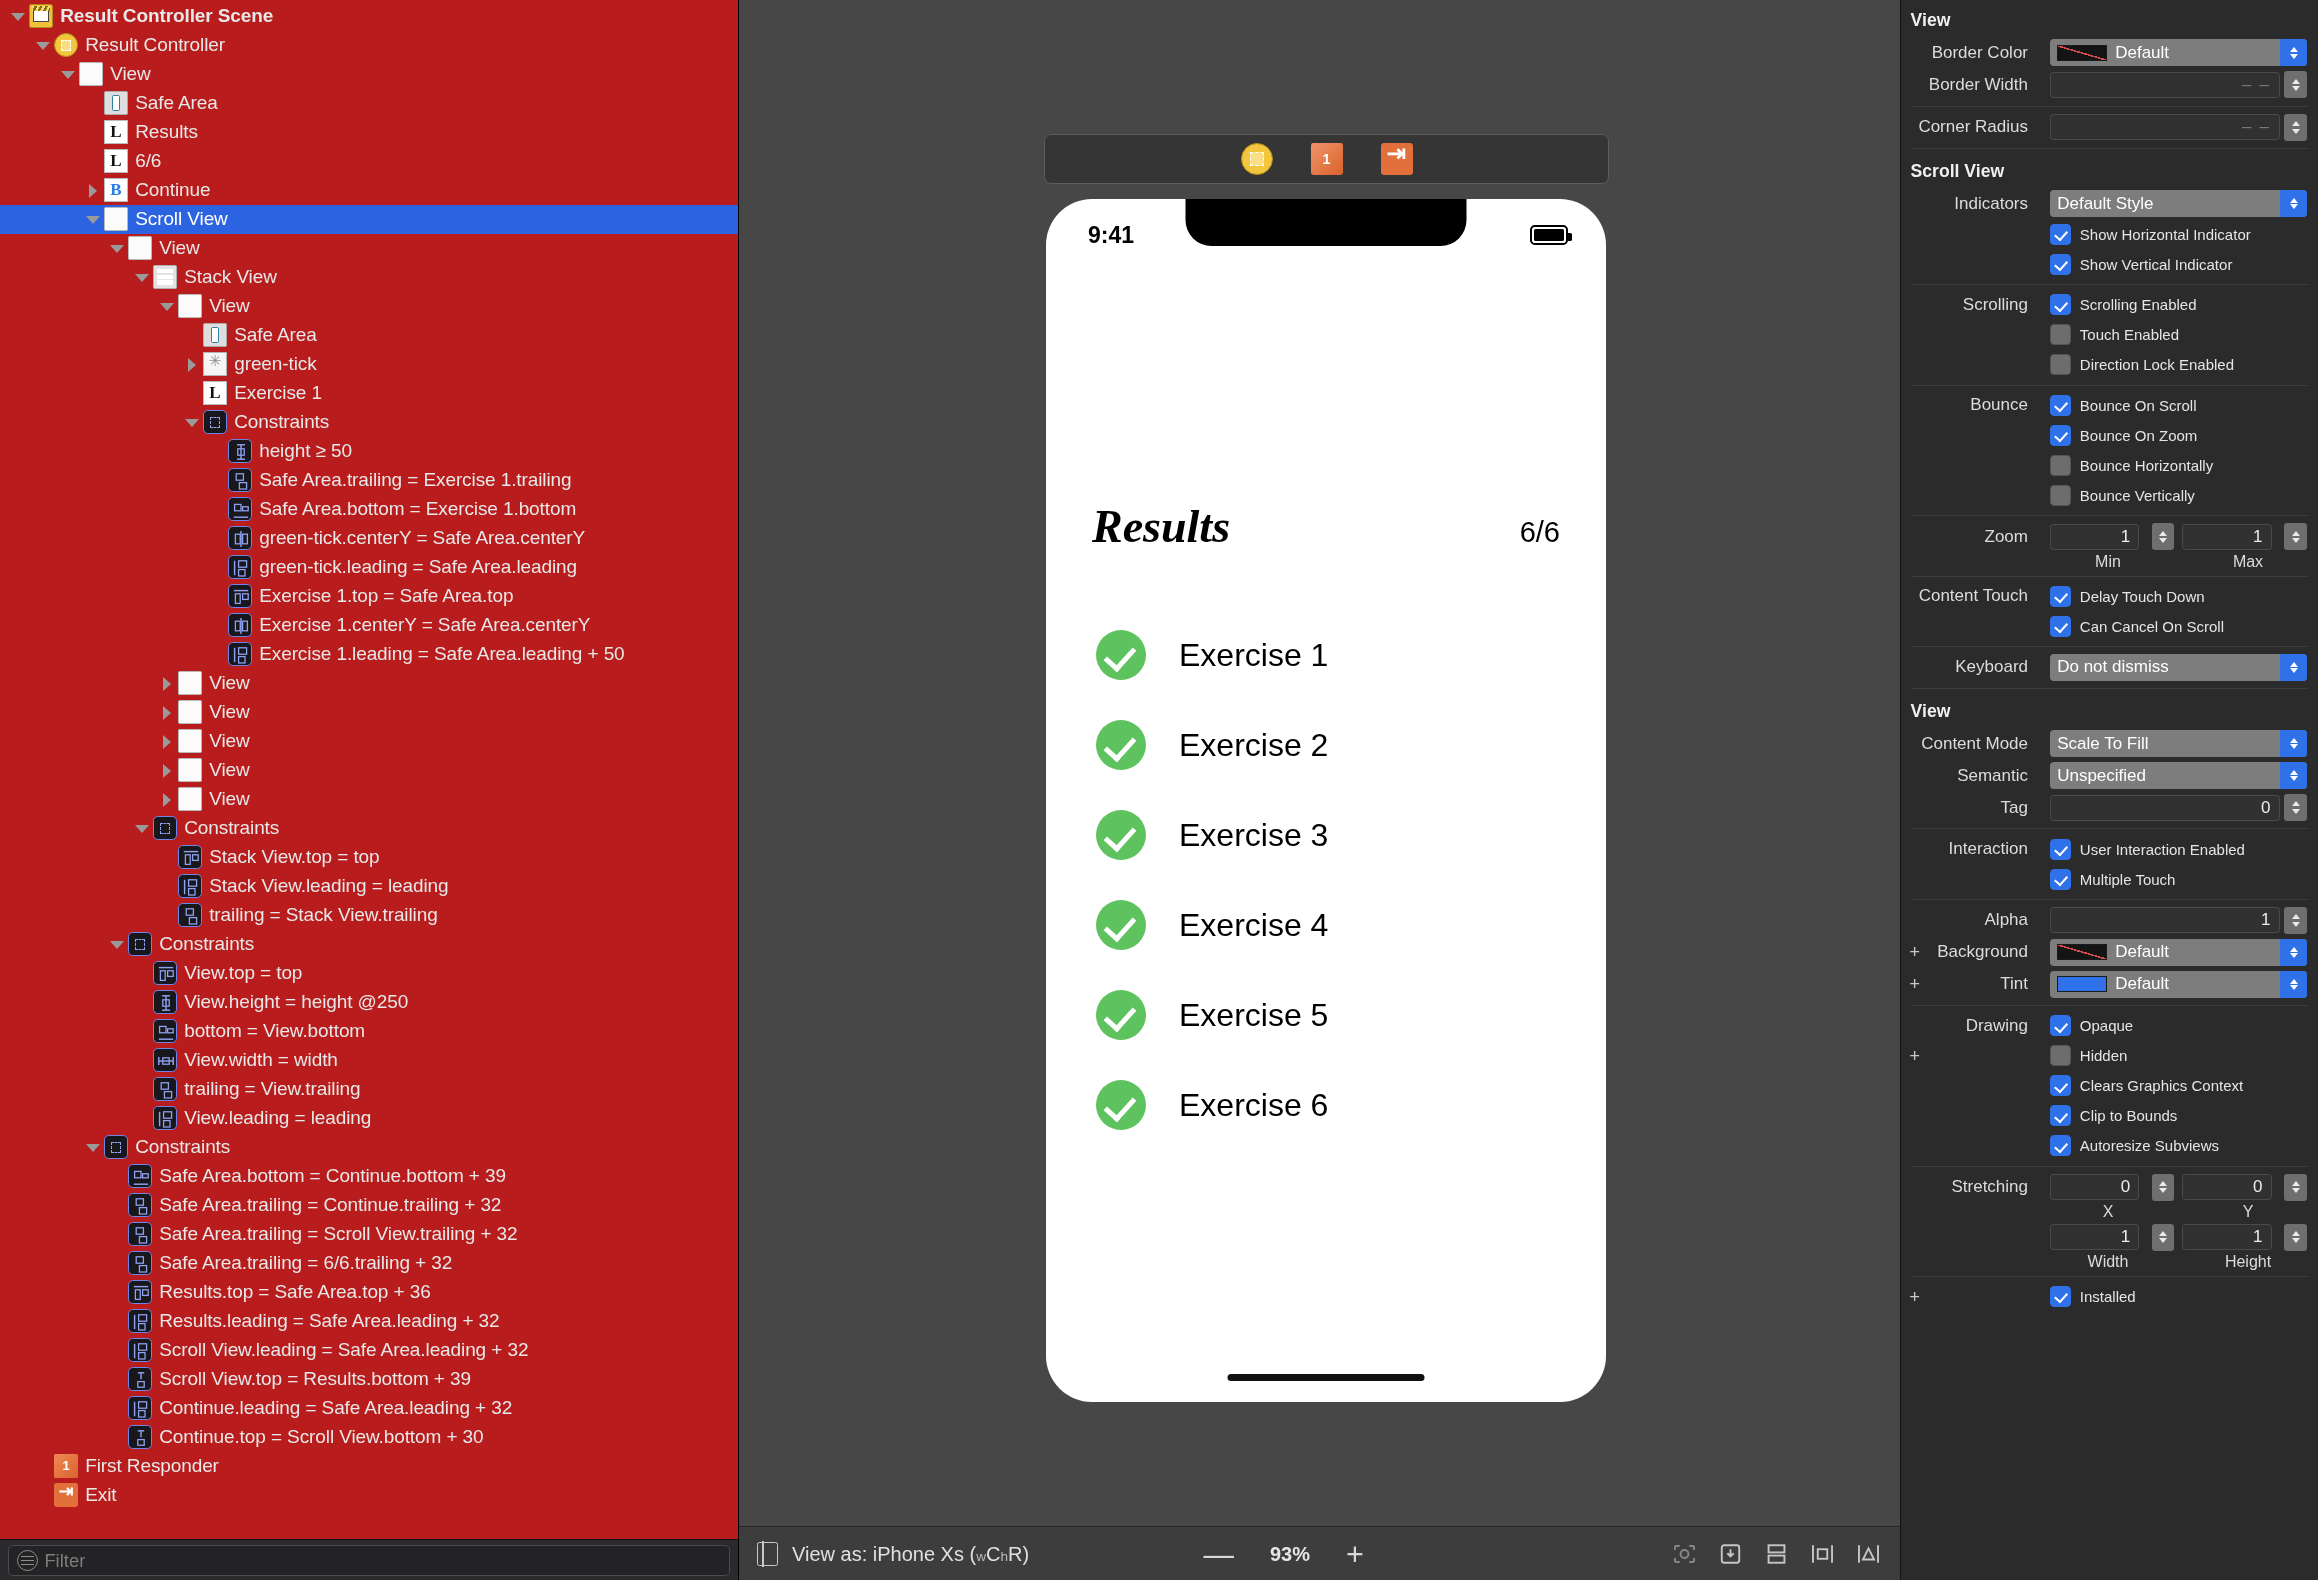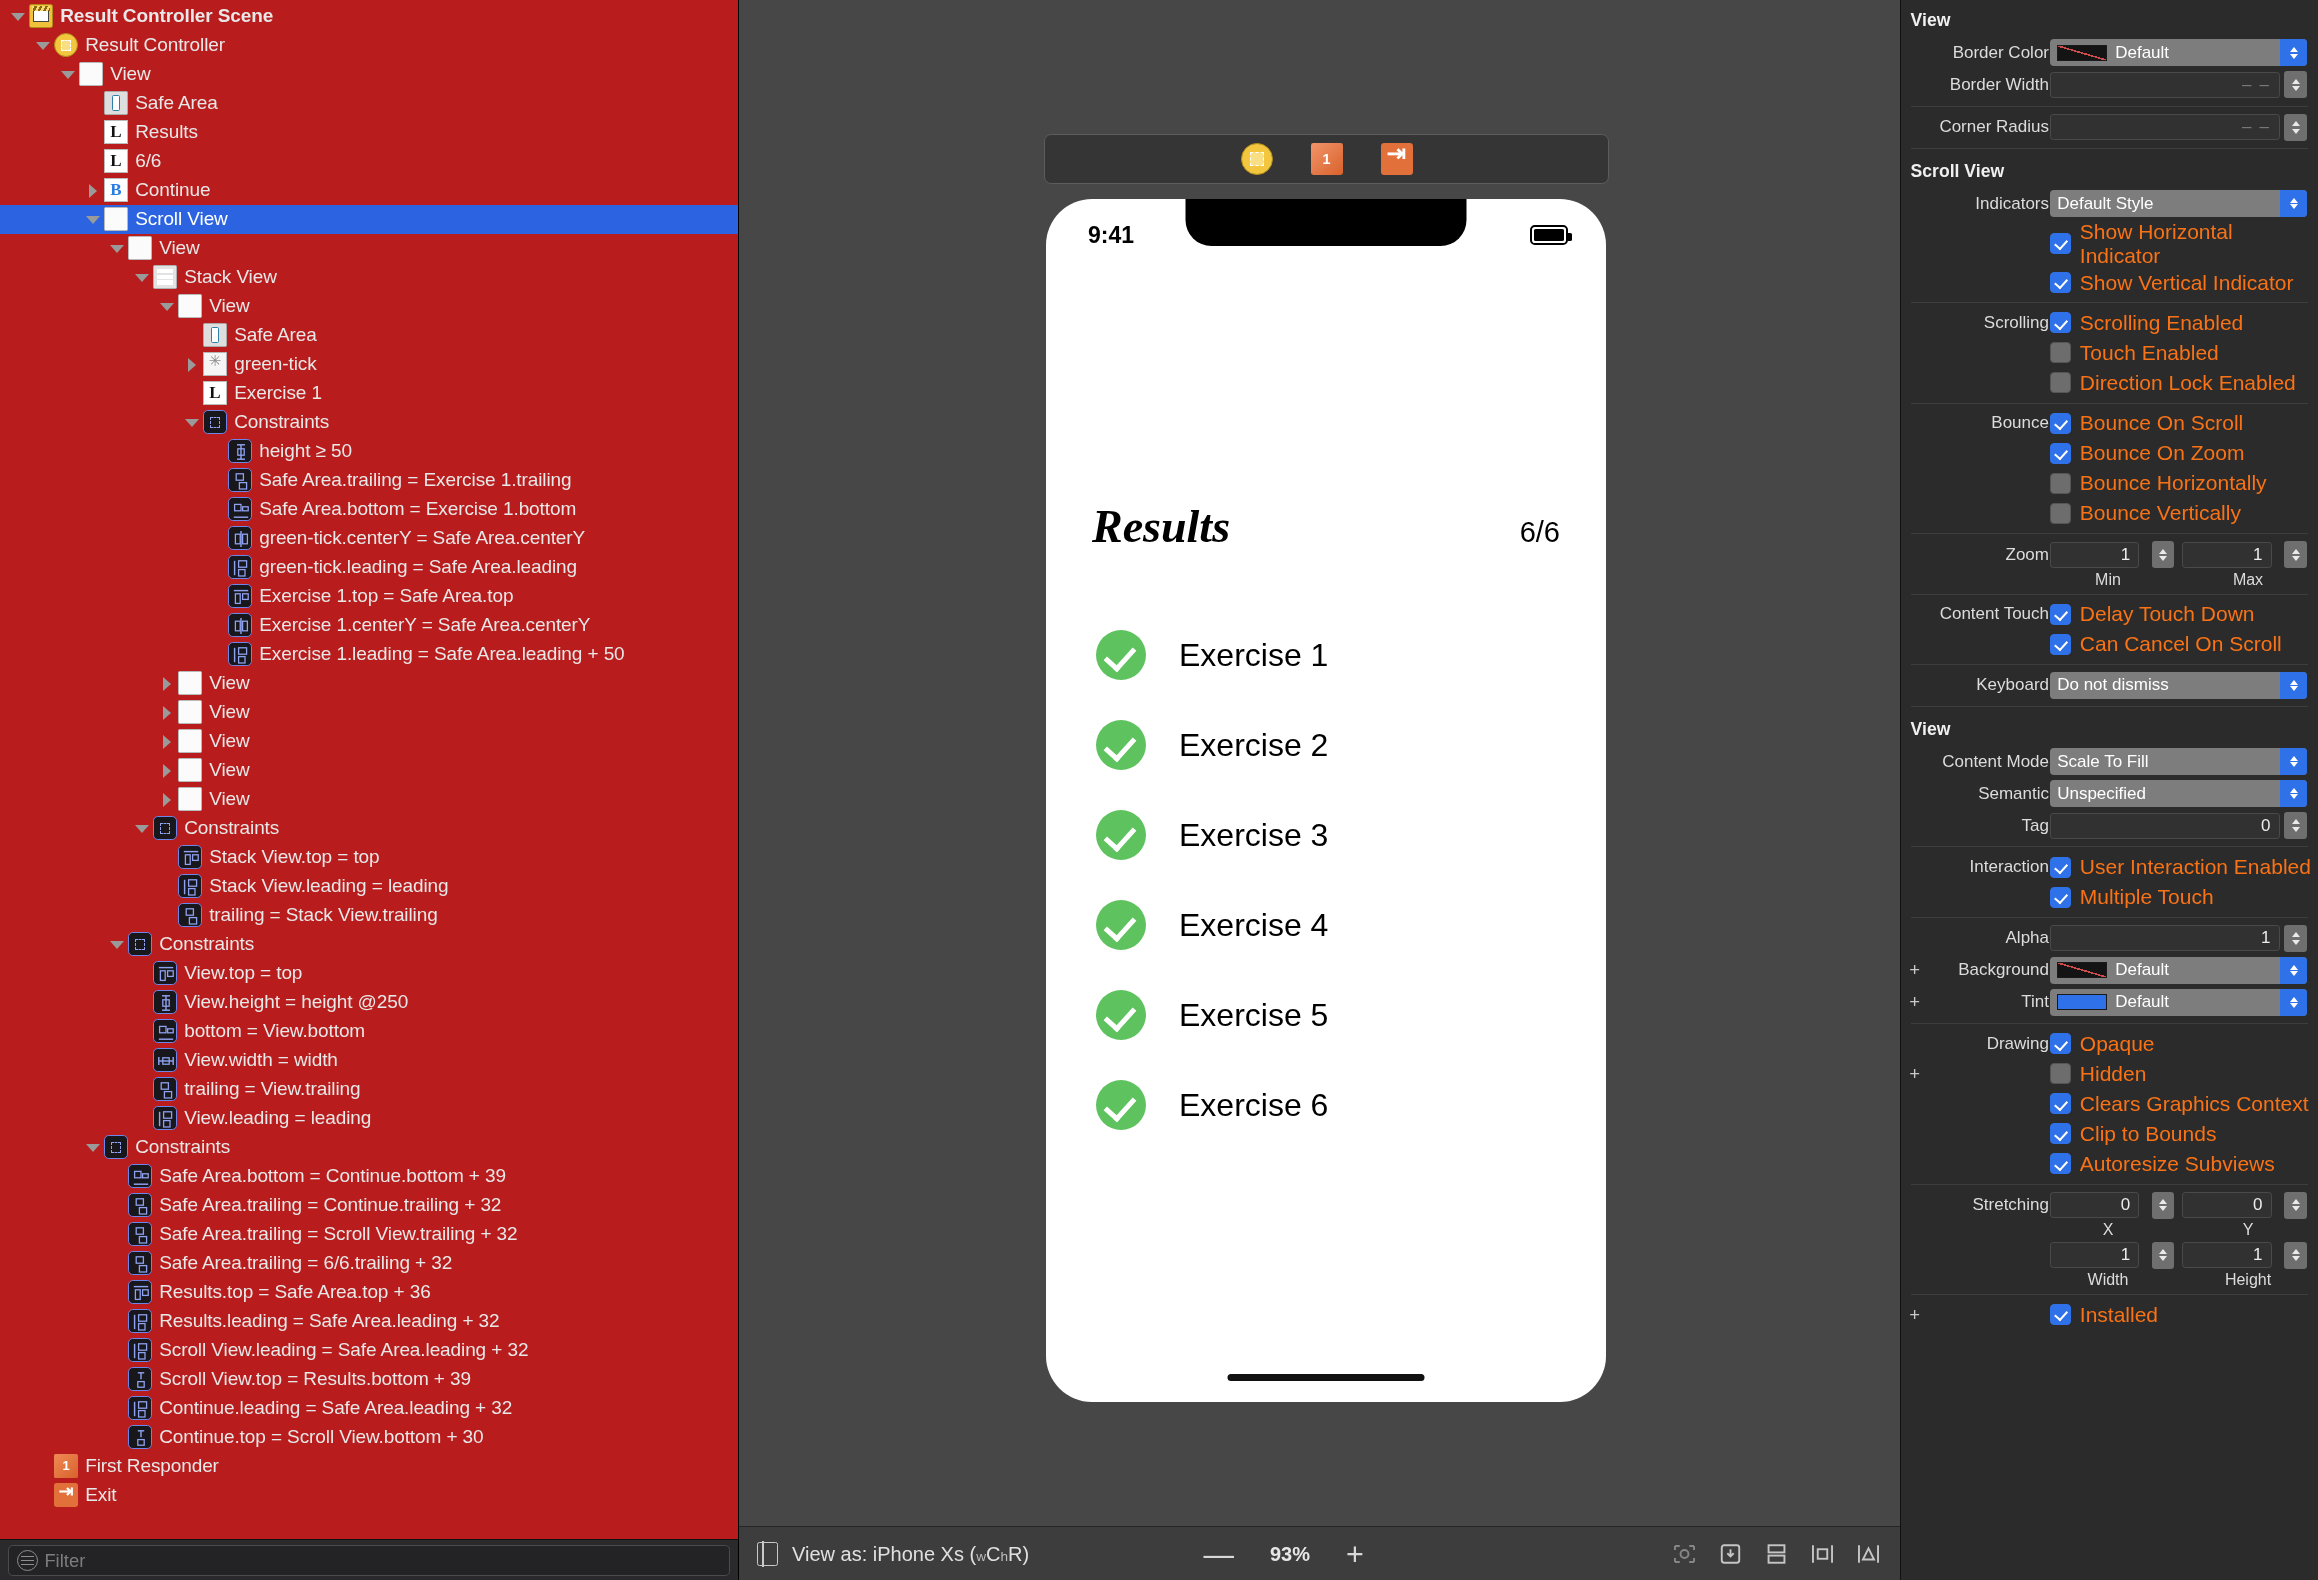--- a/index.html
+++ b/index.html
@@ -411,21 +411,21 @@
   }
   .hr { height:0.8px; background:#3d3d3d; margin: 4.8px 9.6px; }
   .row {
     display:flex; align-items:center;
     min-height:32px;
     padding: 0.8px 11.2px 0.8px 0;
   }
   .rlabel {
     width: 149px;
     text-align:right;
-    padding-right:1px;
+    padding-right:22px;
     color:#dcdcdc;
     font-size:17px;
     flex:0 0 149px;
   }
   .rlabel.plus { position:relative; }
   .plus-mark {
     position:absolute; left:8px; top:50%; transform:translateY(-50%);
     color:#c8c8c8; font-size:18.4px; line-height:1;
   }
   .popup {
@@ -497,21 +497,21 @@
     border:0.8px solid #555;
   }
   .checkbox.on { background:#2f71e8; border-color:#2f71e8; }
   .checkbox.on::after{
     content:"";
     position:absolute; left:6.4px; top:3.2px;
     width:5.6px; height:10.4px;
     border-right:2.4px solid #fff; border-bottom:2.4px solid #fff;
     transform:rotate(42deg);
   }
-  .cbtext { font-size:21px; color:#f97316; }
+  .cbtext { font-size:15px; color:#e5e5e5; }
   .dual {
     display:flex; align-items:center; gap:8px; flex:1;
   }
   .dual .field { flex:1; }
   .sublabels {
     display:flex; padding-left:149px; padding-right:12px;
     font-size:16px; color:#dcdcdc;
   }
   .sublabels span { flex:1; text-align:center; }
   .sublabels span:first-child { margin-right:24px; }

